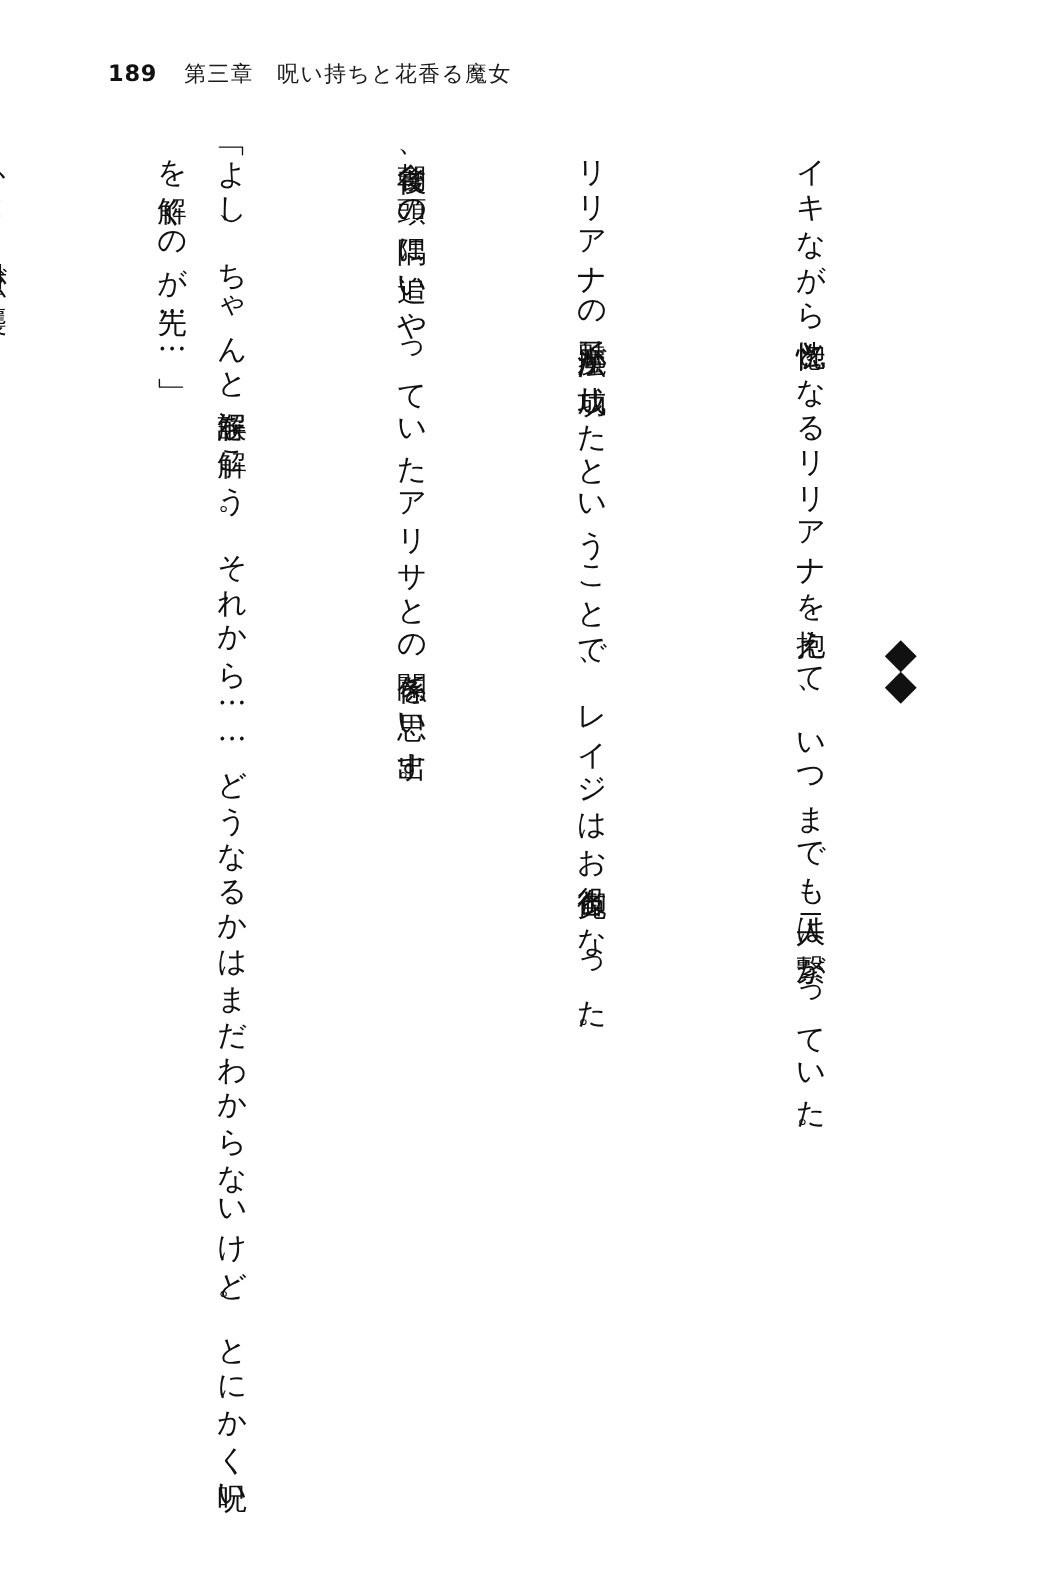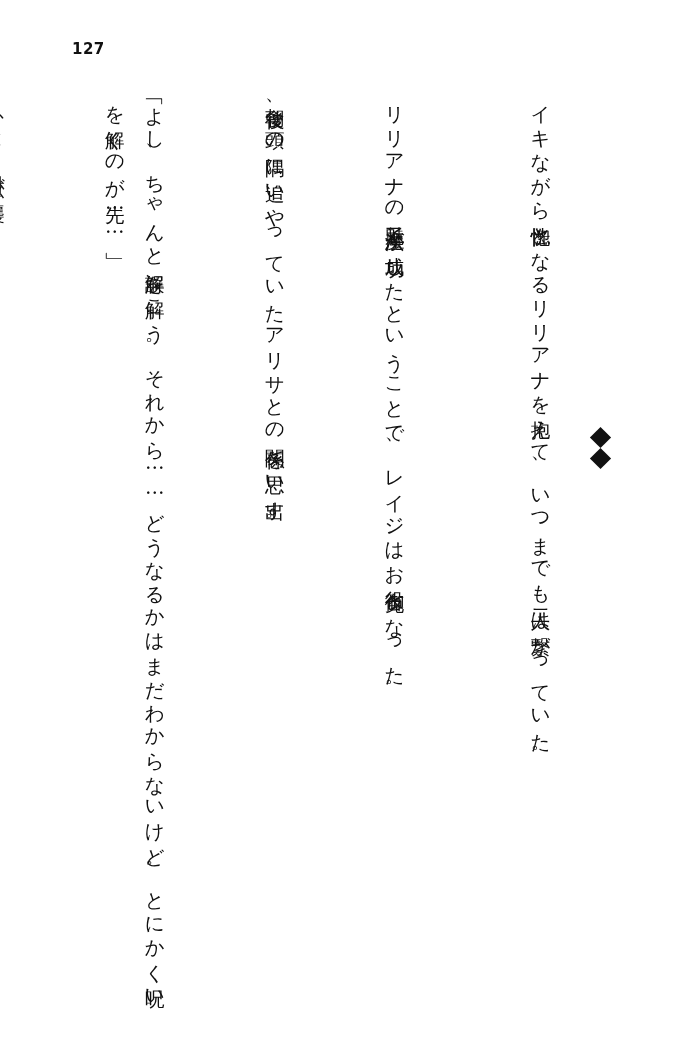--- a/index.html
+++ b/index.html
@@ -94,21 +94,22 @@
     background: #111111;
     transform: rotate(45deg);
   }
 </style>
 </head>
 <body>
 
 <div class="page">
 
   <div class="page-header">
-    <span class="page-number">127</span>
+    <span class="page-number">189</span>
+    <span class="chapter-title">第三章　呪い持ちと花香る魔女</span>
   </div>
 
   <div class="body-area">
 
     <div class="vtext block-a">
       <span class="ln">イキながら恍惚となるリリアナを抱えて、いつまでも二人は繋がっていた。</span>
     </div>
 
     <div class="vtext block-b">
       <span class="ln">リリアナの魅了魔法が成功したということで、レイジはお役御免となった。</span>

